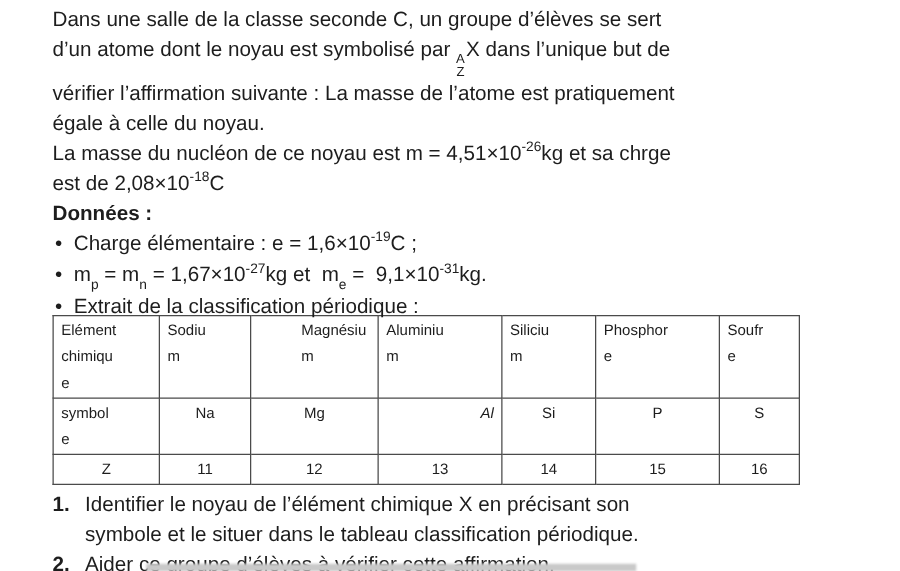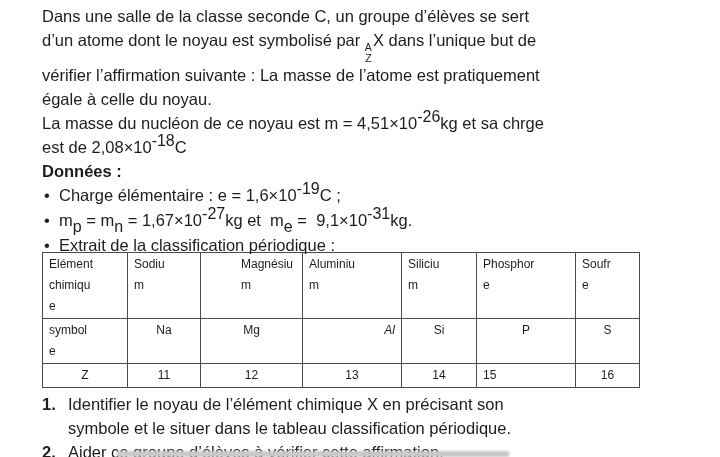--- a/index.html
+++ b/index.html
@@ -17,21 +17,21 @@
     font-family:"Liberation Sans", sans-serif;
   }
   .doc{
     padding:4px 18px 0 42px;
     font-size:16.5px;
     line-height:24px;
   }
   .para{margin:0;}
   .heading{margin:0;font-weight:700;}
   .heading .u{text-underline-offset:2px;text-align:center;}
-  sup,sub{font-size:16px;line-height:0;}
+  sup,sub{font-size:11px;line-height:0;}
   sup{position:relative;top:-1px;}
   sub{position:relative;bottom:-2px;}
   .stack{
     display:inline-flex;flex-direction:column;align-items:center;
     font-size:10.5px;line-height:1;vertical-align:-5px;margin-right:1px;
   }
   .stack span{display:block;}
   .data-list{list-style:none;margin:0;padding:0;}
   .data-list li{display:flex;line-height:25px;}
   .bullet{width:17px;padding-left:2px;flex:none;}
@@ -124,21 +124,21 @@
           <td style="text-align: center;">Si</td>
           <td style="text-align: center;">P</td>
           <td style="text-align: center;">S</td>
         </tr>
         <tr>
           <td style="text-align: center;">Z</td>
           <td style="text-align: center;">11</td>
           <td style="text-align: center; margin-left: 24px;">12</td>
           <td style="text-align: center;">13</td>
           <td style="text-align: center;">14</td>
-          <td style="text-align: left;">15</td>
+          <td style="text-align: center;">15</td>
           <td style="text-align: center;">16</td>
         </tr>
       </tbody>
   </table>
 
   <div class="questions">
     <div class="qitem">
       <span class="q-num">1.</span>
       <div class="q-text">Identifier le noyau de l’élément chimique X en précisant son<br>symbole et le situer dans le tableau classification périodique.</div>
     </div>

